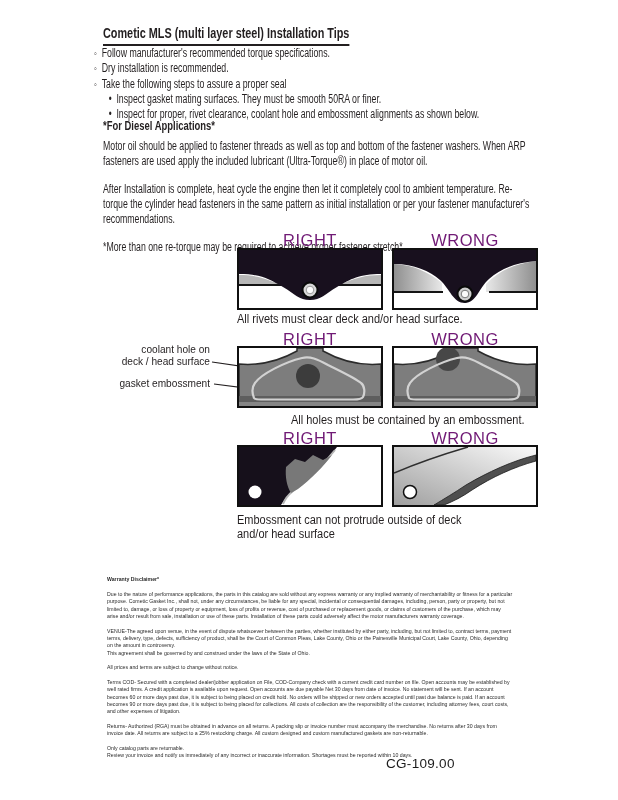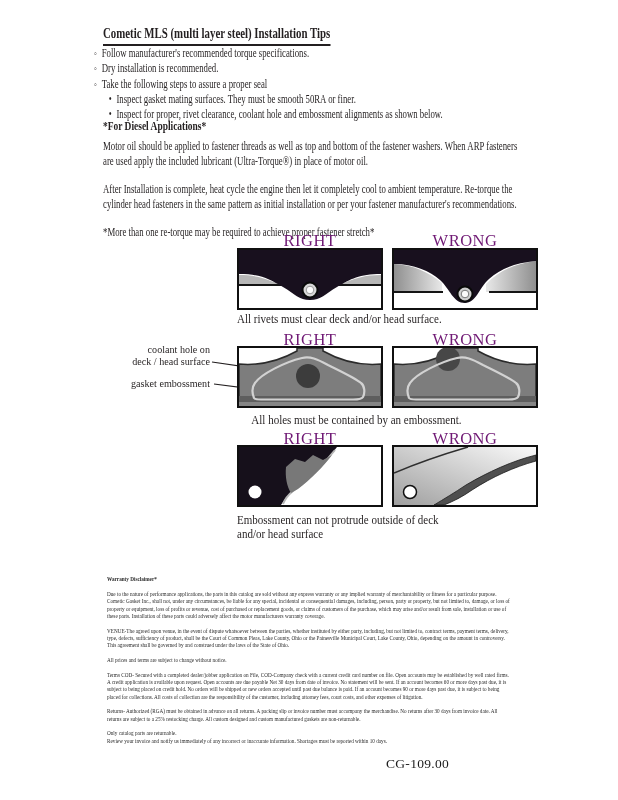--- a/index.html
+++ b/index.html
@@ -1,17 +1,17 @@
 <!DOCTYPE html>
 <html><head>
 <meta charset="utf-8">
 <style>
   html,body{margin:0;padding:0;background:#ffffff;}
   .page{position:relative;width:618px;height:800px;background:#ffffff;overflow:hidden;
-        font-family:Liberation Serif, serif;color:#231f20;}
+        font-family:Liberation Sans, sans-serif;color:#231f20;}
 
   
   .title{position:absolute;left:103px;top:24px;margin:0;font-size:15.5px;font-weight:bold;white-space:nowrap;}
   .title .inner{display:inline-block;transform:scaleX(.7);transform-origin:0 0;
                 border-bottom:2px solid #231f20;padding-bottom:2px;}
 
   
   .bullets{position:absolute;left:94px;top:46px;width:720px;font-size:12.5px;line-height:15.3px;
            transform:scaleX(.7);transform-origin:0 0;}
   .b-row{display:flex;}
@@ -24,21 +24,21 @@
           transform:scaleX(.7);transform-origin:0 0;}
   .diesel .d-head{font-size:13.5px;font-weight:bold;margin:0 0 6px 0;}
   .diesel p{margin:0 0 13px 0;}
   .diesel p.last{margin-bottom:0;}
 
   
   .dlab{position:absolute;width:146px;text-align:center;font-size:16.5px;letter-spacing:.5px;color:#701a75;}
   .dbox{position:absolute;width:142px;height:58px;border:2px solid #101010;background:#fff;}
   .dbox svg{display:block;}
   .cap{position:absolute;font-size:12.5px;white-space:nowrap;transform:scaleX(.88);transform-origin:0 0;}
-  .cap2wrap{position:absolute;left:237px;width:303px;text-align:left;font-size:12.5px;}
+  .cap2wrap{position:absolute;left:237px;width:303px;text-align:right;font-size:12.5px;}
   .cap2wrap .inner{display:inline-block;transform:scaleX(.88);transform-origin:center top;white-space:nowrap;}
   .cap3{position:absolute;font-size:12.5px;line-height:14px;transform:scaleX(.88);transform-origin:0 0;white-space:nowrap;}
 
   
   .side-label{position:absolute;font-size:11px;line-height:12px;text-align:right;
               transform:scaleX(.92);transform-origin:100% 0;}
   .leader-svg{position:absolute;left:210px;top:355px;}
 
   
   .legal{position:absolute;left:107px;top:576px;}

